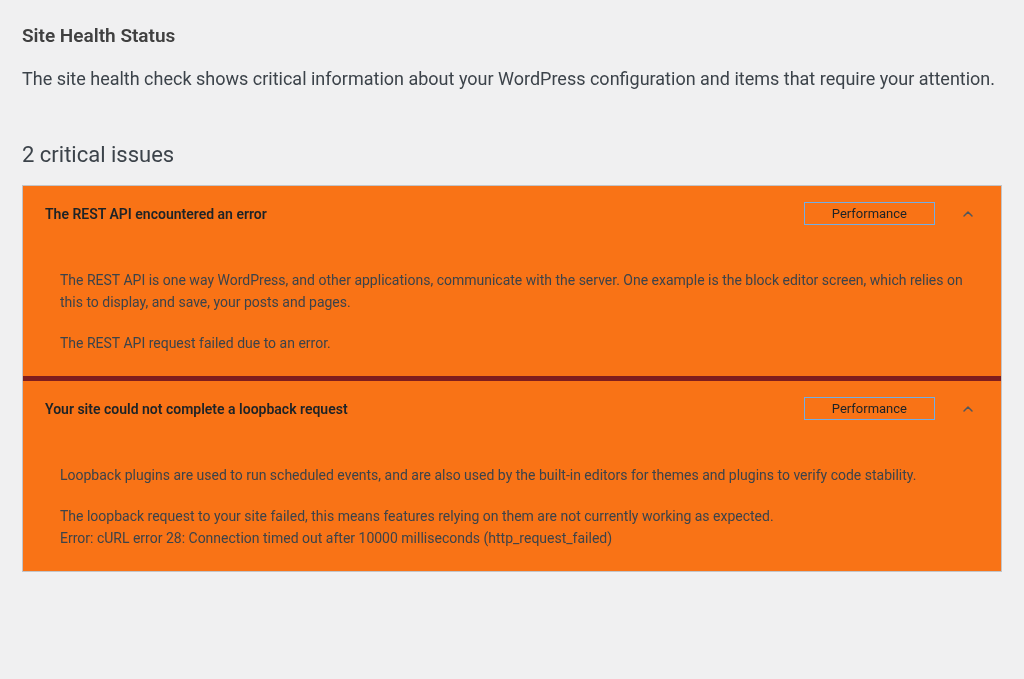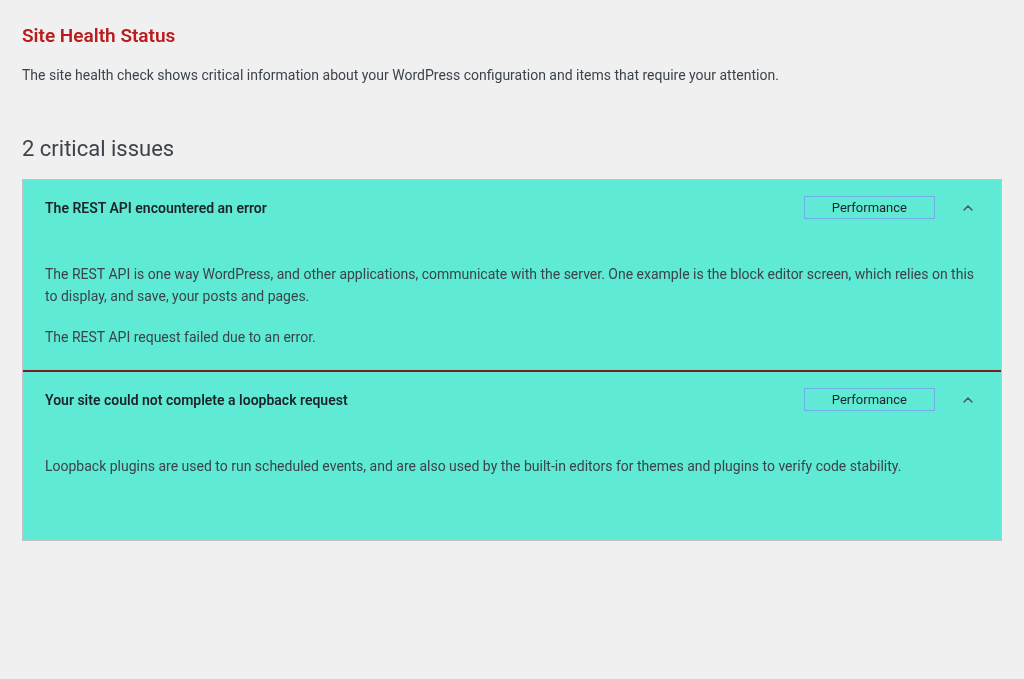--- a/index.html
+++ b/index.html
@@ -7,40 +7,40 @@
       margin: 0;
       background: #f0f0f1;
       font-family: -apple-system, BlinkMacSystemFont, "Segoe UI", Roboto, sans-serif;
       color: #1d2327;
       padding: 20px 22px;
     }
     h2.title {
       font-size: 19px;
       font-weight: 600;
       margin: 4px 0 18px 0;
-      color: #b91c1c;
+      color: #404040;
     }
     .intro {
-      font-size: 14px;
+      font-size: 18px;
       color: #3c434a;
       margin: 0 0 50px 0;
       line-height: 1.5;
     }
     h3.section-count {
       font-size: 22px;
       font-weight: 400;
       margin: 0 0 18px 0;
       color: #3c434a;
     }
     .issues {
-      background: #5eead4;
+      background: #f97316;
       border: 1px solid #c3c4c7;
     }
     .issue {
-      border-top: 2px solid #7f1d1d;
+      border-top: 5px solid #7f1d1d;
       padding: 16px 22px 22px 22px;
     }
     .issue:first-child {
       border-top: none;
     }
     .issue-header {
       display: flex;
       align-items: center;
       justify-content: space-between;
     }
@@ -76,21 +76,21 @@
       fill: none;
       stroke-linecap: round;
       stroke-linejoin: round;
     }
     .issue-body {
       margin-top: 44px;
       font-size: 14px;
       color: #3c434a;
       line-height: 1.6;
     }
-    .para { margin: 0 0 18px 0; }
+    .para { margin: 0 0 18px 15px; }
     .para:last-child { margin-bottom: 0; }
   </style>
 </head>
 <body>
 
 <h2 class="title">Site Health Status</h2>
 <p class="intro">The site health check shows critical information about your WordPress configuration and items that require your attention.</p>
 
 <h3 class="section-count">2 critical issues</h3>
 
@@ -124,18 +124,19 @@
         <span class="chevron">
           <svg viewBox="0 0 24 24">
               <polyline points="6 15 12 9 18 15"></polyline>
             </svg>
         </span>
       </span>
     </div>
     <div class="issue-body">
       <p class="para">Loopback plugins are used to run scheduled events, and are also used by the built-in editors for themes and plugins to verify code stability.</p>
       <p class="para">
-        <br>
+        <span>The loopback request to your site failed, this means features relying on them are not currently working as expected.</span><br>
+        <span>Error: cURL error 28: Connection timed out after 10000 milliseconds (http_request_failed)</span>
       </p>
     </div>
   </div>
 
 </div>
 
 </body></html>

